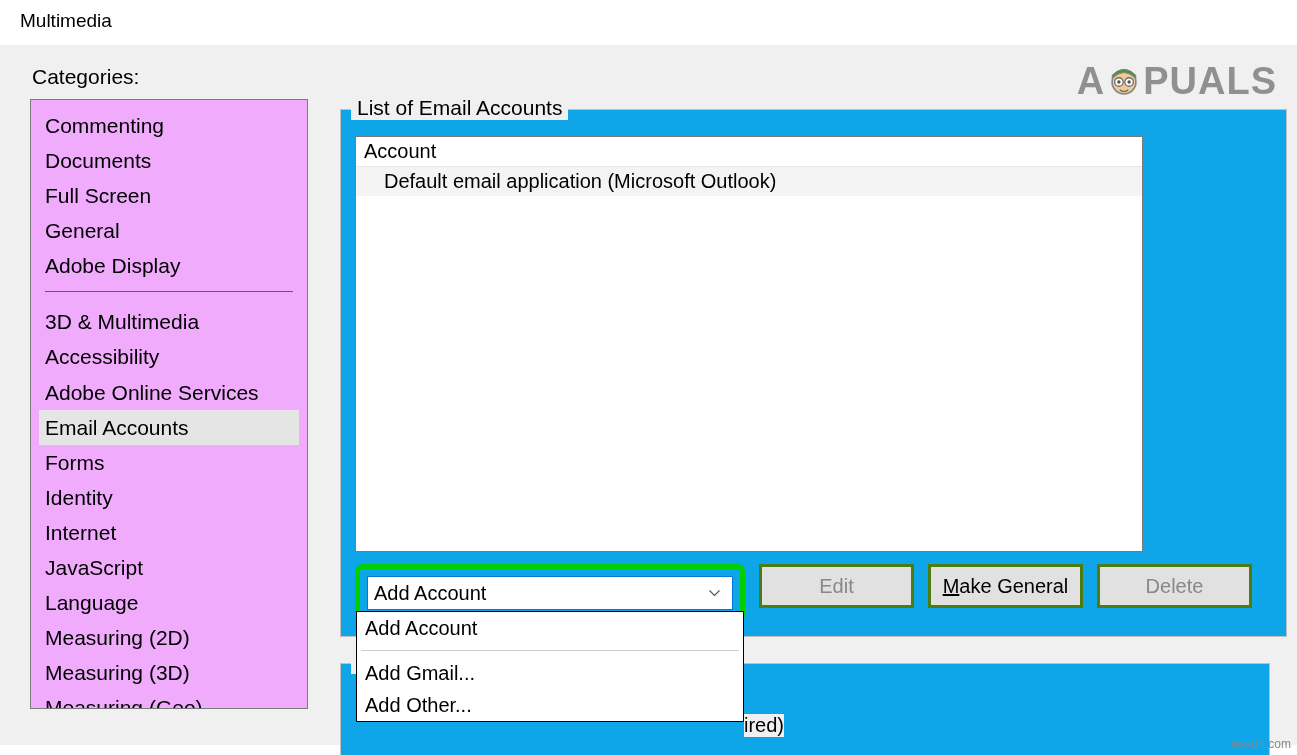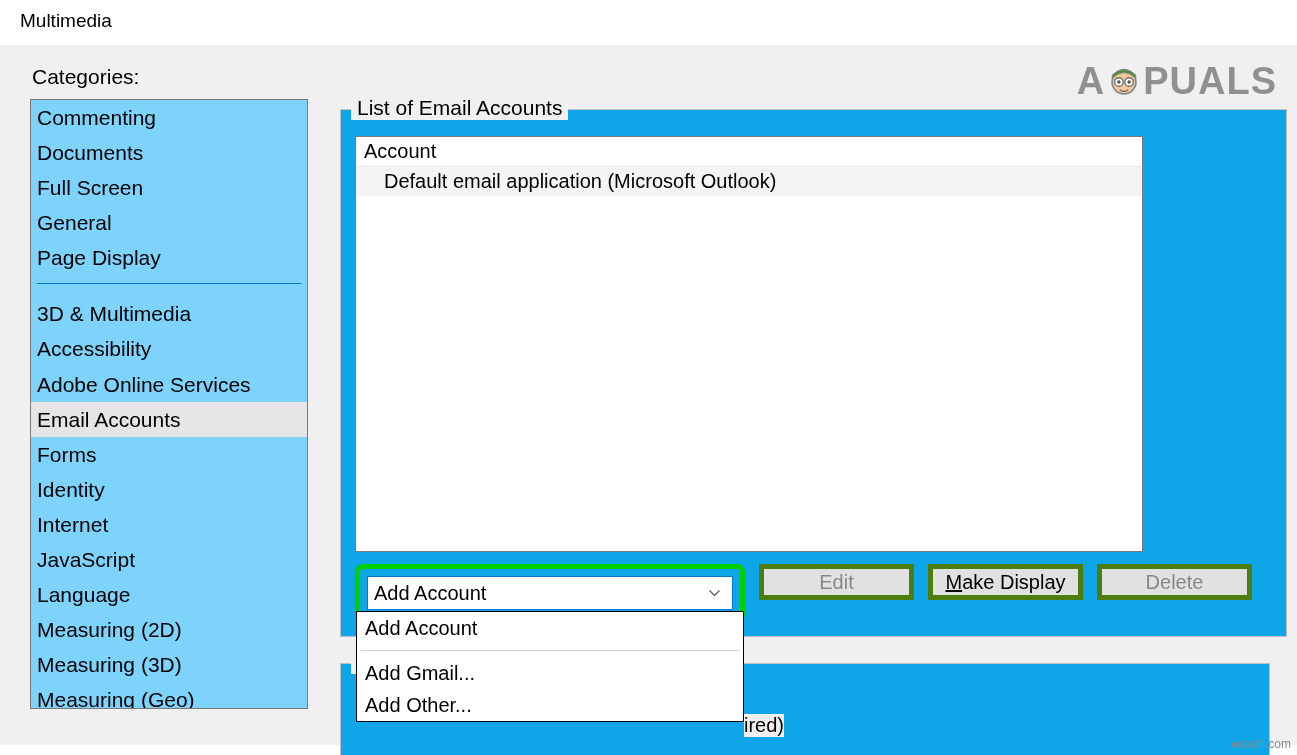--- a/index.html
+++ b/index.html
@@ -27,26 +27,26 @@
       padding: 20px 30px 0 30px;
       height: 700px;
       position: relative;
     }
     .categories-label {
       font-size: 21px;
       margin-bottom: 10px;
       margin-left: 2px;
     }
     .categories-box {
-      background: #7dd3fc;
+      background: #f0abfc;
       border: 1px solid #7a7a7a;
       width: 278px;
       height: 610px;
       overflow: hidden;
-      padding: 0;
+      padding: 8px;
     }
     .cat-item {
       font-size: 21px;
       padding: 2px 6px;
       line-height: 1.48;
       cursor: default;
       white-space: nowrap;
     }
     .cat-item.selected {
       background: #e5e5e5;
@@ -144,23 +144,23 @@
       padding: 2px 8px;
       line-height: 1.4;
     }
     .dd-divider {
       border: none;
       border-top: 1px solid #ccc;
       margin: 6px 4px;
     }
     .btn {
       width: 155px;
-      height: 36px;
+      height: 44px;
       background: #e1e1e1;
-      border: 5px solid #4d7c0f;
+      border: 3px solid #4d7c0f;
       font-size: 20px;
       font-family: inherit;
       display: flex;
       align-items: center;
       justify-content: center;
       color: #000;
     }
     .btn.disabled {
       color: #888;
     }
@@ -233,21 +233,21 @@
   </div>
 
   <div class="categories-label">Categories:</div>
 
   <div style="display:flex; align-items:flex-start;">
     <div class="categories-box">
       <div class="cat-item">Commenting</div>
       <div class="cat-item">Documents</div>
       <div class="cat-item">Full Screen</div>
       <div class="cat-item">General</div>
-      <div class="cat-item">Page Display</div>
+      <div class="cat-item">Adobe Display</div>
       <hr class="cat-divider">
       <div class="cat-item">3D &amp; Multimedia</div>
       <div class="cat-item">Accessibility</div>
       <div class="cat-item">Adobe Online Services</div>
       <div class="cat-item selected">Email Accounts</div>
       <div class="cat-item">Forms</div>
       <div class="cat-item">Identity</div>
       <div class="cat-item">Internet</div>
       <div class="cat-item">JavaScript</div>
       <div class="cat-item">Language</div>
@@ -284,21 +284,21 @@
             <hr class="dd-divider">
             <div class="dd-item">Add Gmail...</div>
             <div class="dd-item">Add Other...</div>
           </div>
         </div>
 
         <button class="btn disabled">Edit</button>
 
         <button class="btn">
           <span class="ul">M</span>
-            <span>ake Display</span>
+            <span>ake General</span>
         </button>
 
         <button class="btn disabled">Delete</button>
       </div>
     </div>
 
     <div class="fieldset second-fieldset">
       <div class="legend">A</div>
       <div class="stub">ired)</div>
     </div>

